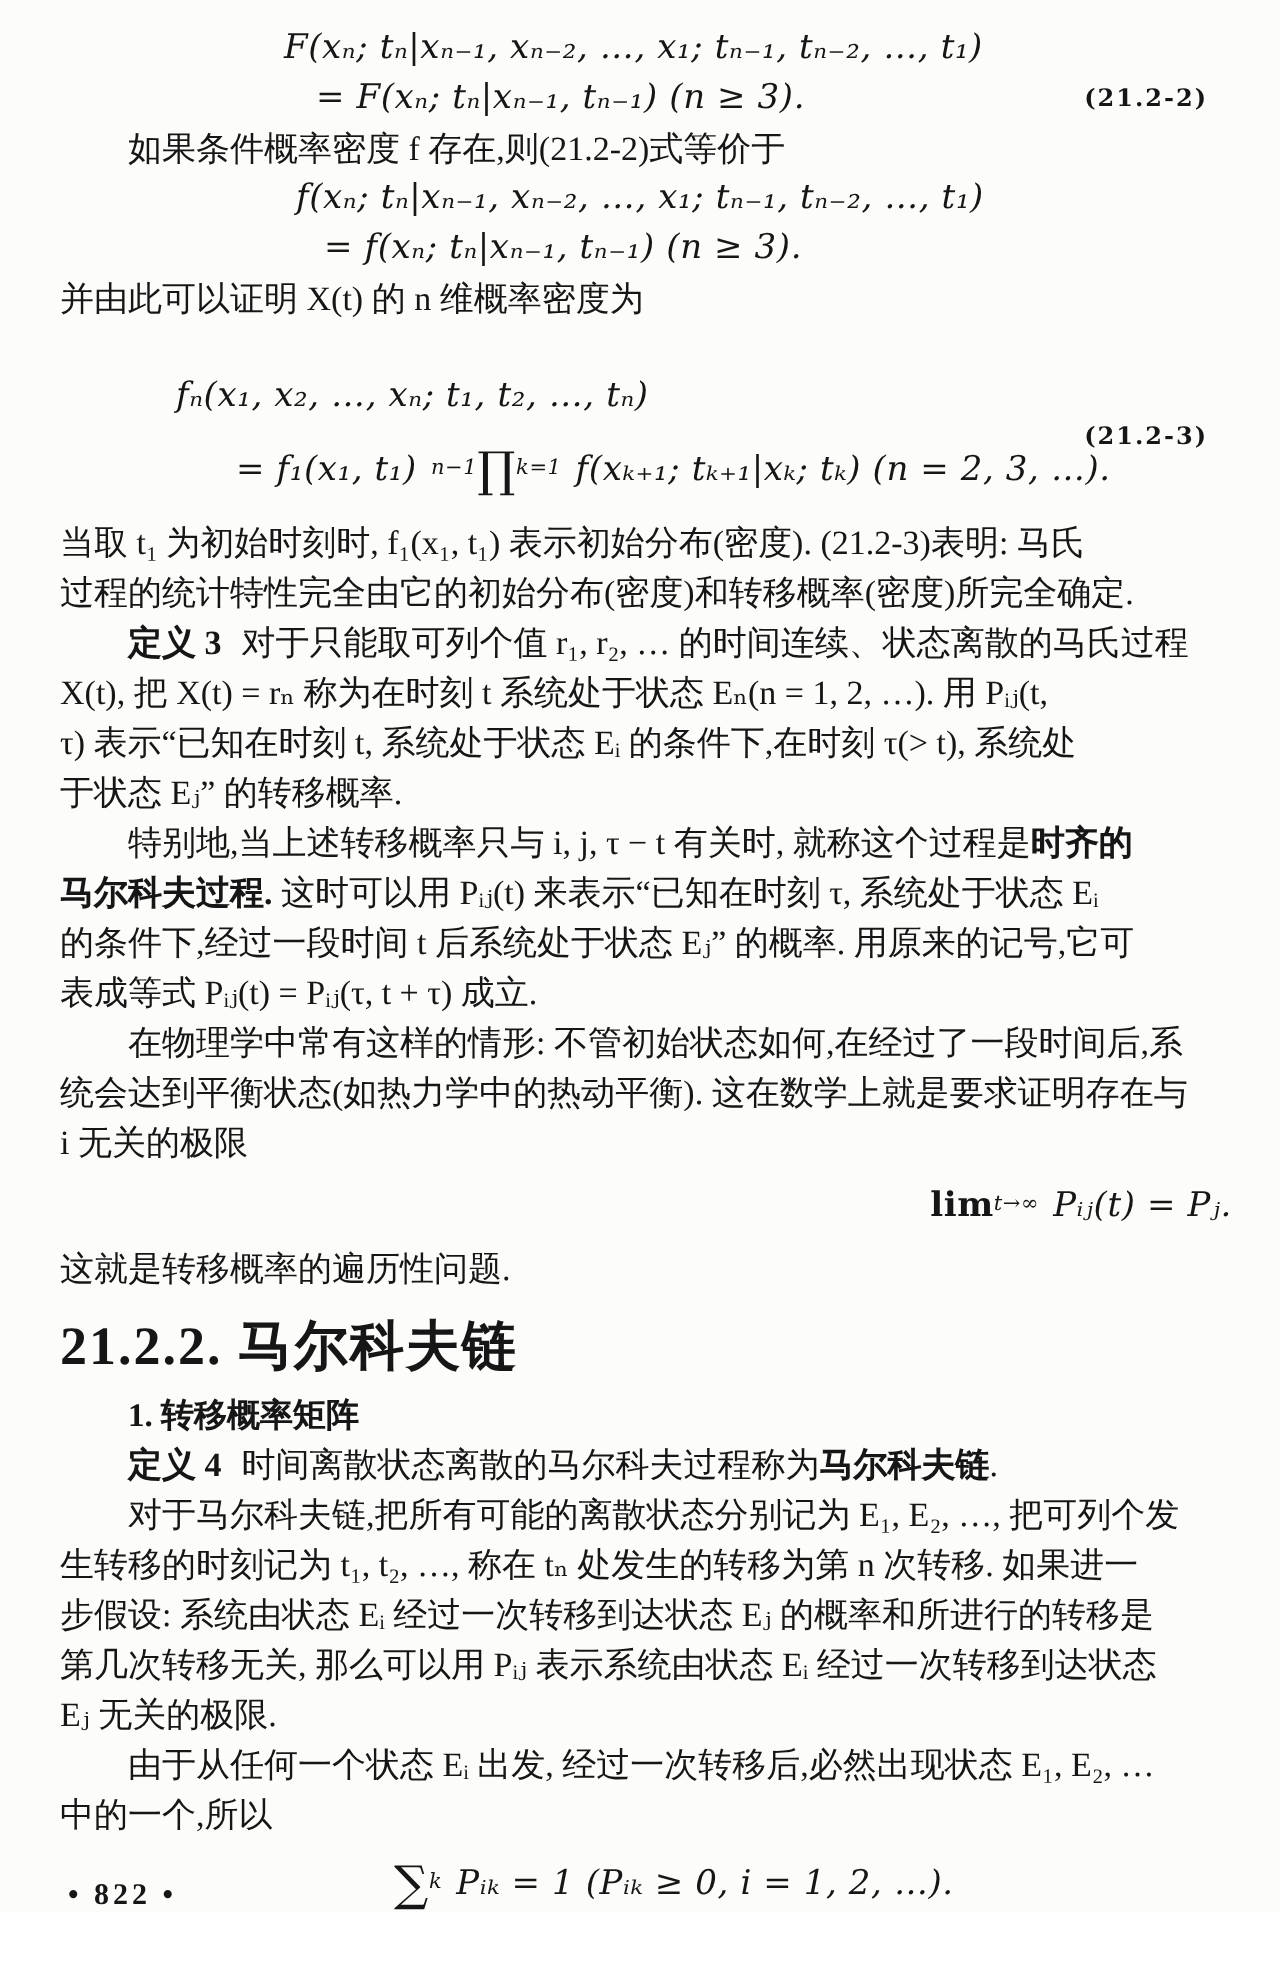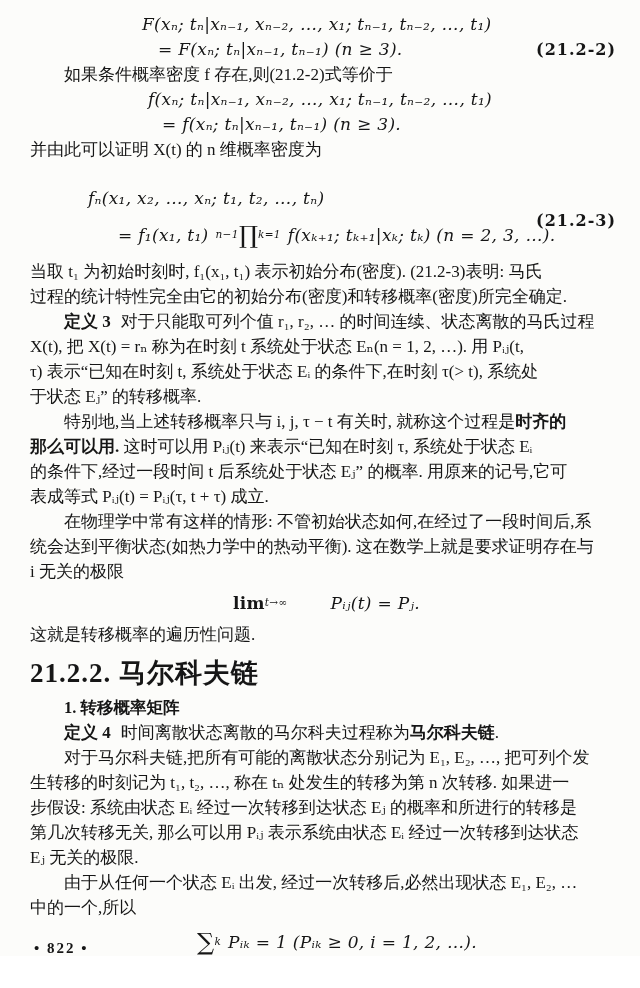--- a/index.html
+++ b/index.html
@@ -24,36 +24,36 @@
     font-style:italic;
     font-family:"DejaVu Serif","DejaVu Sans",serif;
     letter-spacing:0.3px;
   }
   .pl1 { padding-left:112px; }
   .pl2 { padding-left:128px; }
   .pl3 { padding-left:118px; }
   .pl4 { padding-left:132px; }
   .pl5 { padding-left:58px;margin-top:24px; }
   .eqnum {
-    position:absolute; right:0; top:0;
+    position:absolute; right:12px; top:0;
     font-style:normal;
     font-weight:700;
     letter-spacing:1px;
-    font-size:16px;
+    font-size:12px;
   }
   .eqrow {
     display:flex; align-items:center;
     position:relative;
     font-size:17px;
     font-style:italic;
     font-family:"DejaVu Serif","DejaVu Sans",serif;
     letter-spacing:0.3px;
   }
   .prod-row { height:48px; padding-left:88px; }
-  .lim-row  { height:38px; justify-content:center;gap:36px; }
+  .lim-row  { height:38px; justify-content:flex-end; }
   .sum-row  { height:44px; padding-left:160px; }
   .bigop {
     display:inline-flex; flex-direction:row; align-items:center;
     line-height:1; margin:0 7px; font-style:normal;
   }
   .op-top, .op-bot { font-size:10.5px; font-style:italic; line-height:1.1; }
   .op-sym { font-size:24px; line-height:1; }
   .op-sym.limword { font-size:17px; font-weight:700; font-style:normal; }
   .b { font-weight:700; }
   .dlabel { font-weight:700; margin-right:10px; }
@@ -107,21 +107,21 @@
     <span class="dlabel">定义 3</span><span>对于只能取可列个值 r₁, r₂, … 的时间连续、状态离散的马氏过程</span>
   </div>
   <div class="line">X(t), 把 X(t) = rₙ 称为在时刻 t 系统处于状态 Eₙ(n = 1, 2, …). 用 Pᵢⱼ(t,</div>
   <div class="line">τ) 表示“已知在时刻 t, 系统处于状态 Eᵢ 的条件下,在时刻 τ(&gt; t), 系统处</div>
   <div class="line">于状态 Eⱼ” 的转移概率.</div>
 
   <div class="line ind">
     <span>特别地,当上述转移概率只与 i, j, τ − t 有关时, 就称这个过程是</span><span class="b">时齐的</span>
   </div>
   <div class="line">
-    <span class="b">那么可以用.</span><span> 这时可以用 Pᵢⱼ(t) 来表示“已知在时刻 τ, 系统处于状态 Eᵢ</span>
+    <span class="b">马尔科夫过程.</span><span> 这时可以用 Pᵢⱼ(t) 来表示“已知在时刻 τ, 系统处于状态 Eᵢ</span>
   </div>
   <div class="line">的条件下,经过一段时间 t 后系统处于状态 Eⱼ” 的概率. 用原来的记号,它可</div>
   <div class="line">表成等式 Pᵢⱼ(t) = Pᵢⱼ(τ, t + τ) 成立.</div>
 
   <div class="line ind">在物理学中常有这样的情形: 不管初始状态如何,在经过了一段时间后,系</div>
   <div class="line">统会达到平衡状态(如热力学中的热动平衡). 这在数学上就是要求证明存在与</div>
   <div class="line">i 无关的极限</div>
 
   <div class="eqrow lim-row">
     <span class="bigop">

